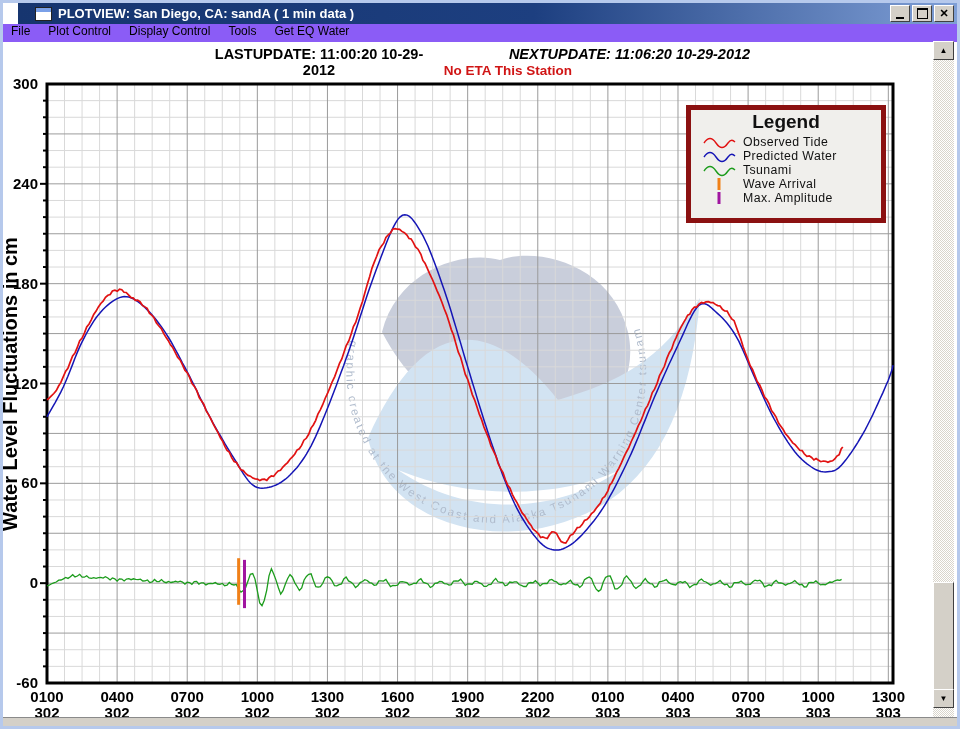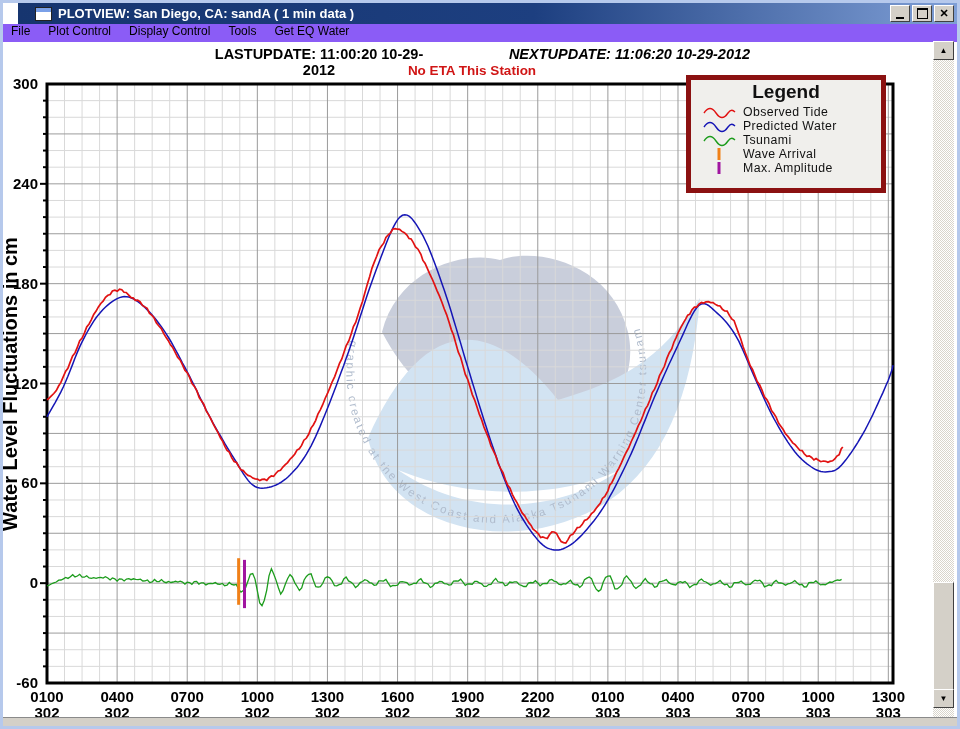--- a/index.html
+++ b/index.html
@@ -16,26 +16,26 @@
   .wbtn{width:18px;height:15px;background:#d4d0c8;border:1px solid;border-color:#fff #404040 #404040 #fff;
         display:flex;align-items:center;justify-content:center;font-size:11px;font-weight:bold;color:#000;line-height:1;}
   .glyph-min{width:8px;height:2px;background:#000;margin-top:8px;}
   .glyph-max{width:9px;height:8px;border:1px solid #000;border-top-width:2px;}
   
   .menubar{position:absolute;left:0;top:21px;right:0;height:18px;background:#8b5cf6;
            display:flex;align-items:flex-start;font-size:12px;color:#000;padding-left:8px;gap:18px;}
   .menubar span{cursor:default;}
   
   .hdr{position:absolute;font-weight:bold;font-size:14.5px;color:#000;text-align:center;}
-  .eta{position:absolute;font-weight:bold;font-size:13.5px;color:#d01515;text-align:center;}
+  .eta{position:absolute;font-weight:bold;font-size:13.5px;color:#d01515;text-align:right;}
   
   svg.chart{position:absolute;left:0;top:0;width:954px;height:723px;pointer-events:none;}
   .plot-hit{position:absolute;left:44px;top:81px;width:846px;height:599px;}
   
-  .legend{position:absolute;left:683px;top:72px;width:200px;height:118px;box-sizing:border-box;
+  .legend{position:absolute;left:683px;top:102px;width:200px;height:118px;box-sizing:border-box;
           border:5px solid #8b1111;background:#f0efec;z-index:5;}
   .legend h2{margin:1px 0 2px 0;text-align:center;font-size:19px;color:#111;}
   .lrow{display:flex;align-items:center;height:14px;padding-left:4px;}
   .lsw{width:48px;display:flex;justify-content:center;}
   .llab{font-size:12.3px;letter-spacing:.4px;color:#111;}
   
   .sbar{position:absolute;left:930px;top:38px;width:21px;height:677px;
         background:#efede2;background-image:conic-gradient(#fff 25%,#d9d5cb 0 50%,#fff 0 75%,#d9d5cb 0);
         background-size:2px 2px;}
   .sbtn{position:absolute;left:0;width:21px;height:19px;background:#d4d0c8;

